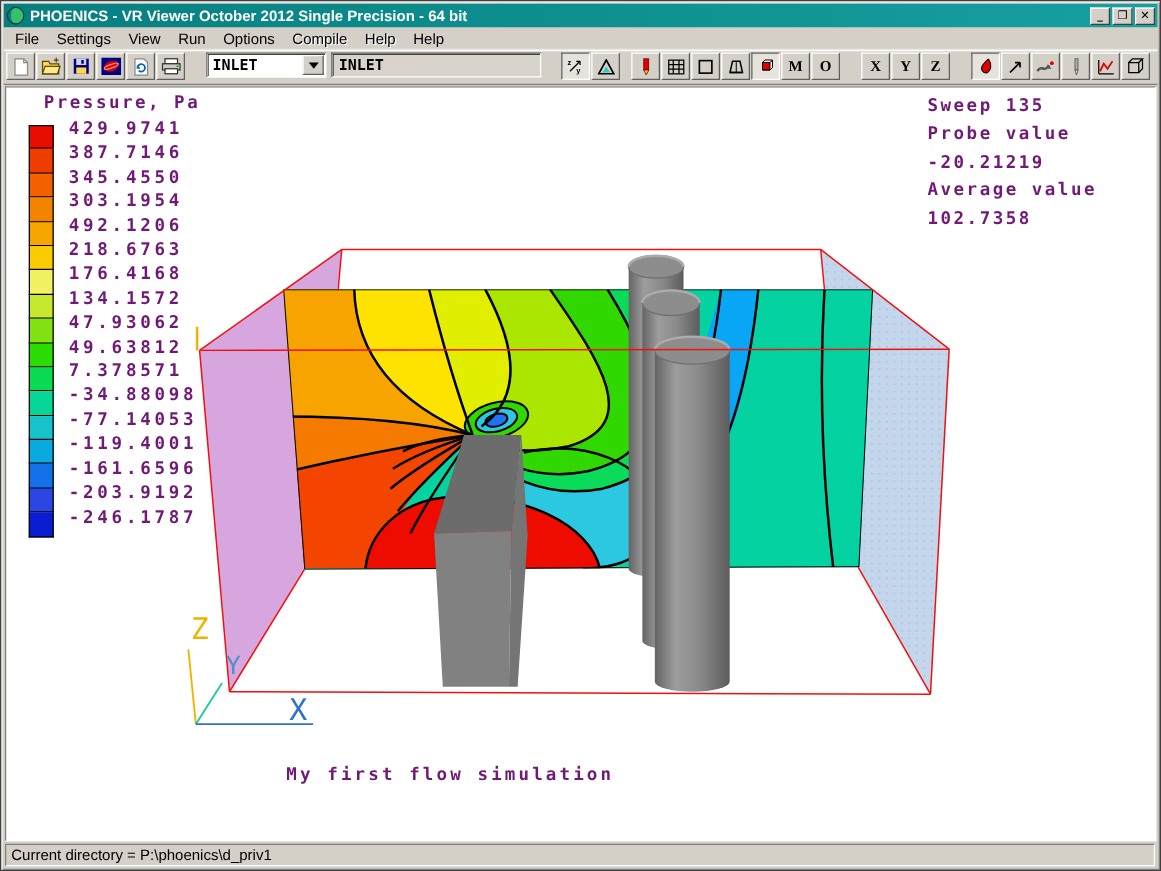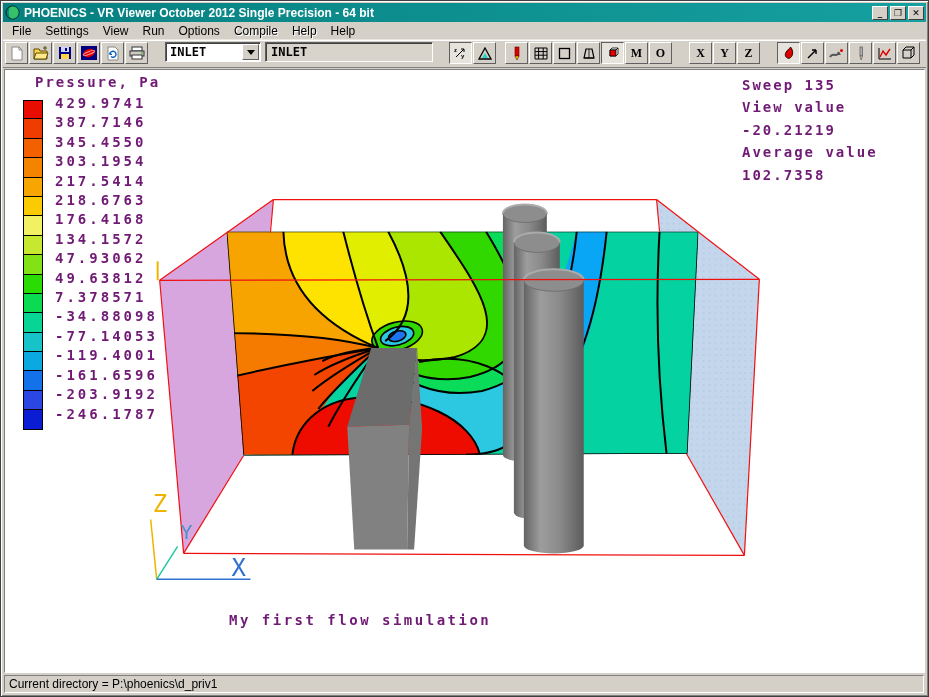--- a/index.html
+++ b/index.html
@@ -393,25 +393,25 @@
         <div class="legend-swatch" style="background: rgb(131, 226, 20);"></div>
         <div class="legend-swatch" style="background: rgb(43, 219, 4);"></div>
         <div class="legend-swatch" style="background: rgb(11, 219, 82);"></div>
         <div class="legend-swatch" style="background: rgb(7, 213, 150);"></div>
         <div class="legend-swatch" style="background: rgb(22, 195, 201);"></div>
         <div class="legend-swatch" style="background: rgb(10, 169, 223);"></div>
         <div class="legend-swatch" style="background: rgb(19, 114, 234);"></div>
         <div class="legend-swatch" style="background: rgb(43, 70, 226);"></div>
         <div class="legend-swatch" style="background: rgb(10, 29, 210);"></div>
       </div>
-    <div class="vrtext legend-labels" id="legend-labels"><div>429.9741</div><div>387.7146</div><div>345.4550</div><div>303.1954</div><div>217.5414</div><div>218.6763</div><div>176.4168</div><div>134.1572</div><div>47.93062</div><div>49.63812</div><div>7.378571</div><div>-34.88098</div><div>-77.14053</div><div>-119.4001</div><div>-161.6596</div><div>-203.9192</div><div>-246.1787</div></div>
+    <div class="vrtext legend-labels" id="legend-labels"><div>429.9741</div><div>387.7146</div><div>345.4550</div><div>303.1954</div><div>492.1206</div><div>218.6763</div><div>176.4168</div><div>134.1572</div><div>47.93062</div><div>49.63812</div><div>7.378571</div><div>-34.88098</div><div>-77.14053</div><div>-119.4001</div><div>-161.6596</div><div>-203.9192</div><div>-246.1787</div></div>
 
     <div class="vrtext readout" id="readout">
         <div>Sweep 135</div>
-        <div>View value</div>
+        <div>Probe value</div>
         <div>-20.21219</div>
         <div>Average value</div>
         <div>102.7358</div>
       </div>
 
     <div class="vrtext caption">My first flow simulation</div>
   </div>
 
   <div class="statusbar">
     <div class="status-panel">Current directory = P:\phoenics\d_priv1</div>

